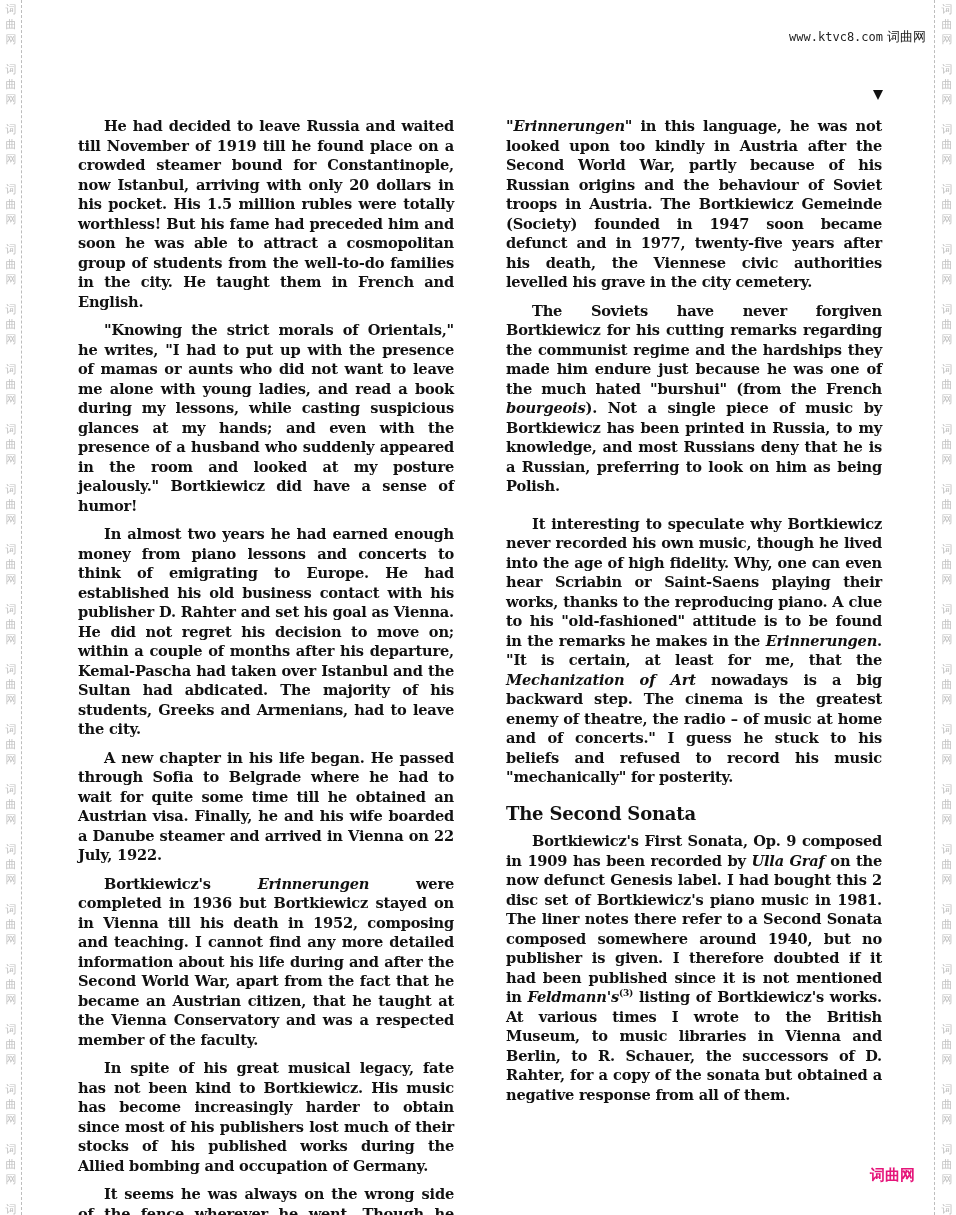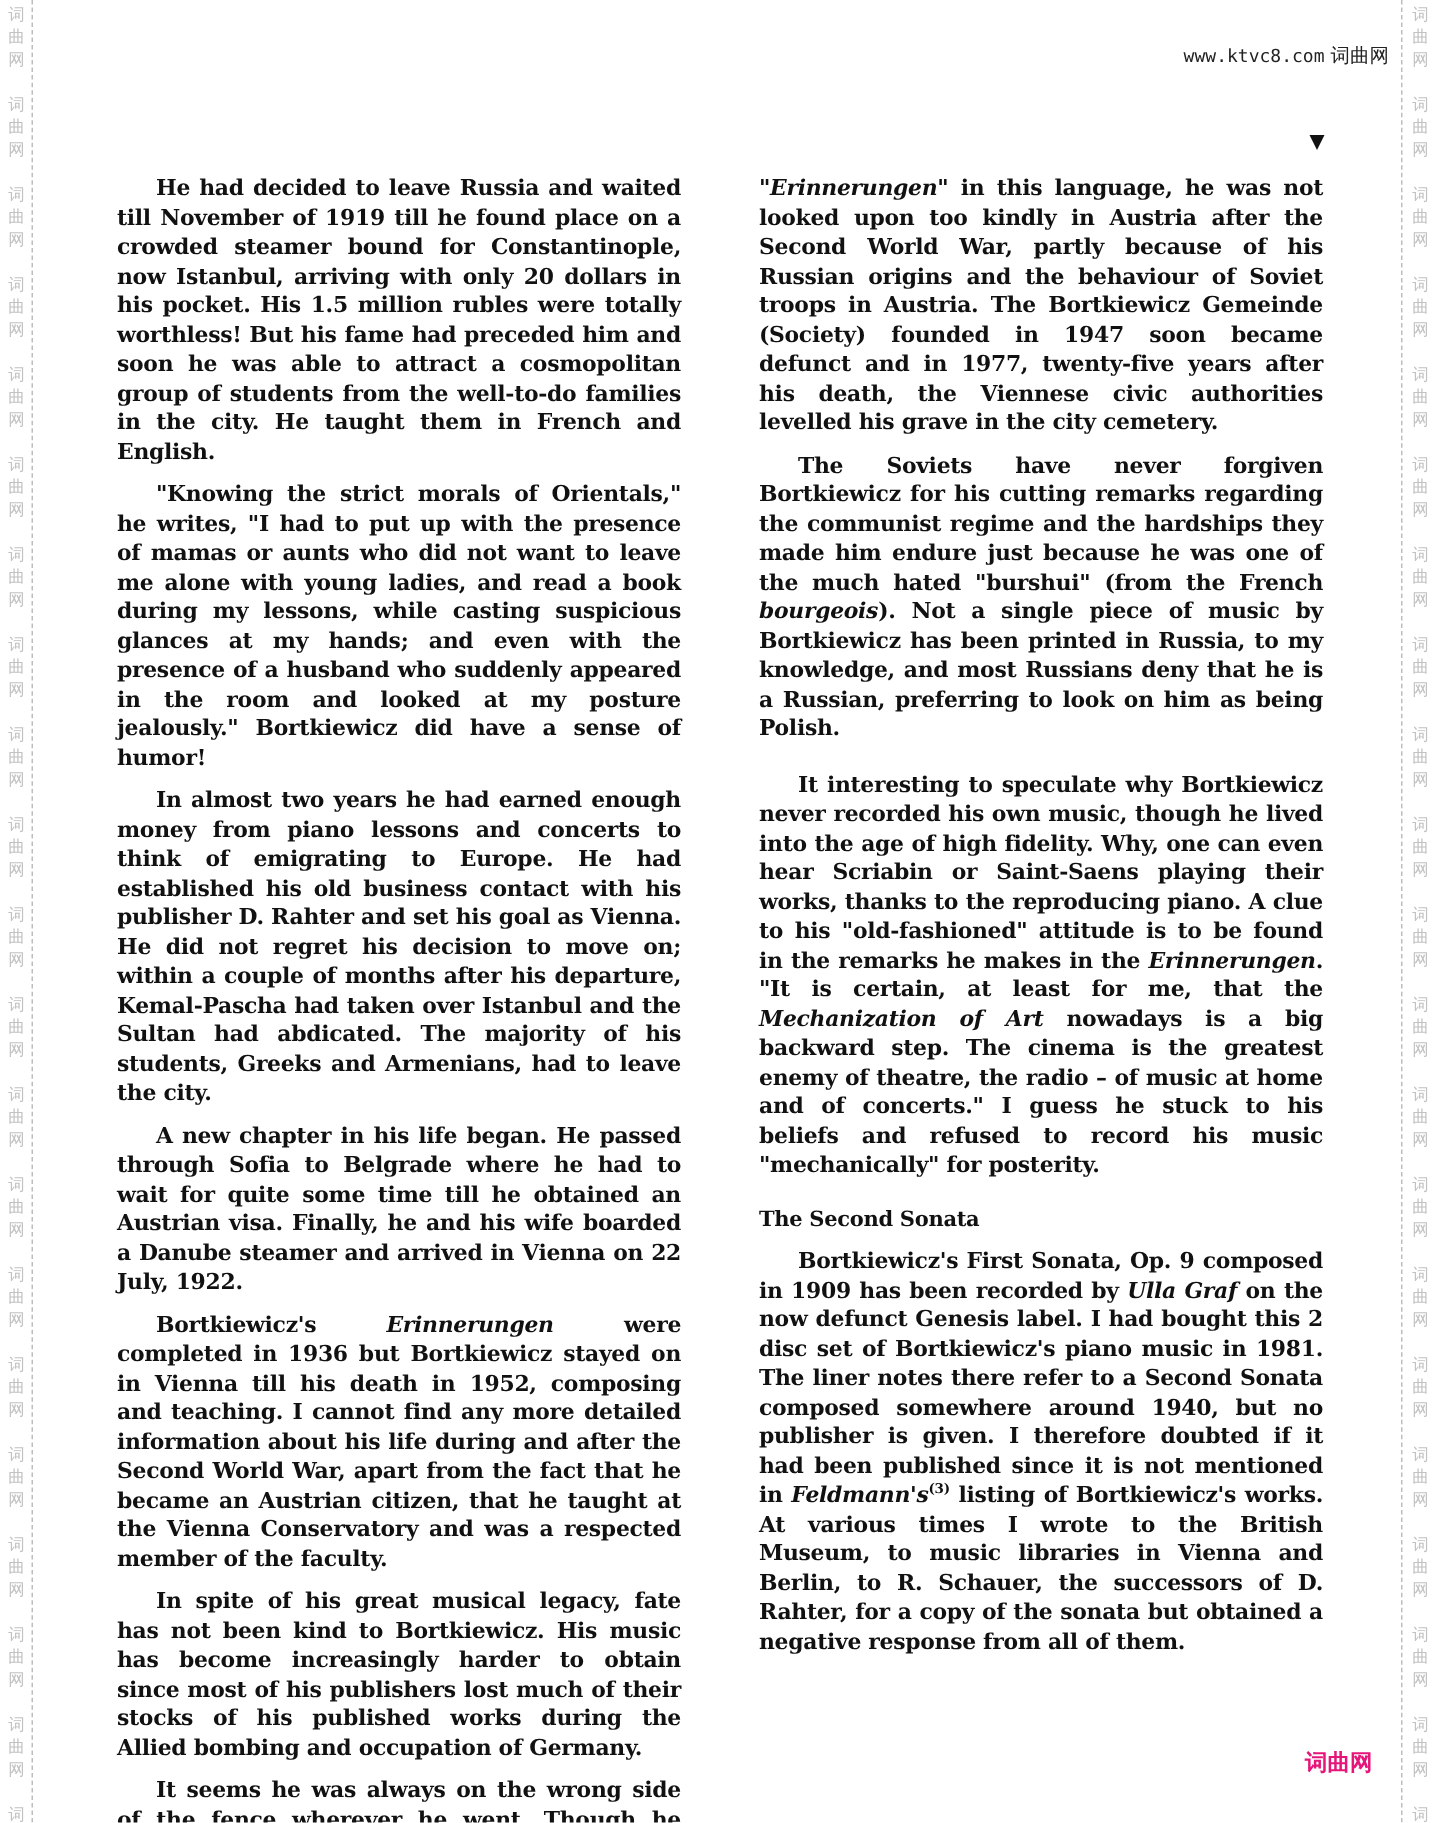--- a/index.html
+++ b/index.html
@@ -18,21 +18,21 @@
     .site-url { position: absolute; top: 28px; right: 30px; font-family: "DejaVu Sans Mono", monospace; font-size: 12px; color: #222; }
     .site-url .cn { font-family: "DejaVu Sans", sans-serif; font-size: 13px; margin-left: 4px; }
 
     .marker { position: absolute; top: 90px; left: 873px; width: 0; height: 0; border-left: 5px solid transparent; border-right: 5px solid transparent; border-top: 10px solid #111; }
 
     .column { position: absolute; top: 116px; width: 376px; font-size: 14.6px; line-height: 19.5px; font-weight: bold; text-align: justify; letter-spacing: -0.2px; }
     .column.left { left: 78px; }
     .column.right { left: 506px; }
     .column p { margin: 0 0 9px 0; text-indent: 26px; }
     .column p.noindent { text-indent: 0; }
-    .column h3 { margin: 17px 0 8px 0; font-size: 14px; font-weight: bold; }
+    .column h3 { margin: 17px 0 8px 0; font-size: 18px; font-weight: bold; }
     .column em { font-style: italic; }
     .column sup { font-size: 9px; line-height: 0; }
 
     .footer-src { position: absolute; top: 1227px; left: 722px; font-family: "DejaVu Sans", sans-serif; font-weight: bold; font-size: 15px; color: #111; }
     .footer-brand { position: absolute; top: 1166px; left: 870px; font-family: "DejaVu Sans", sans-serif; font-weight: bold; font-size: 15px; }
   </style>
 </head>
 <body>
 
 <div class="wm-col left">

